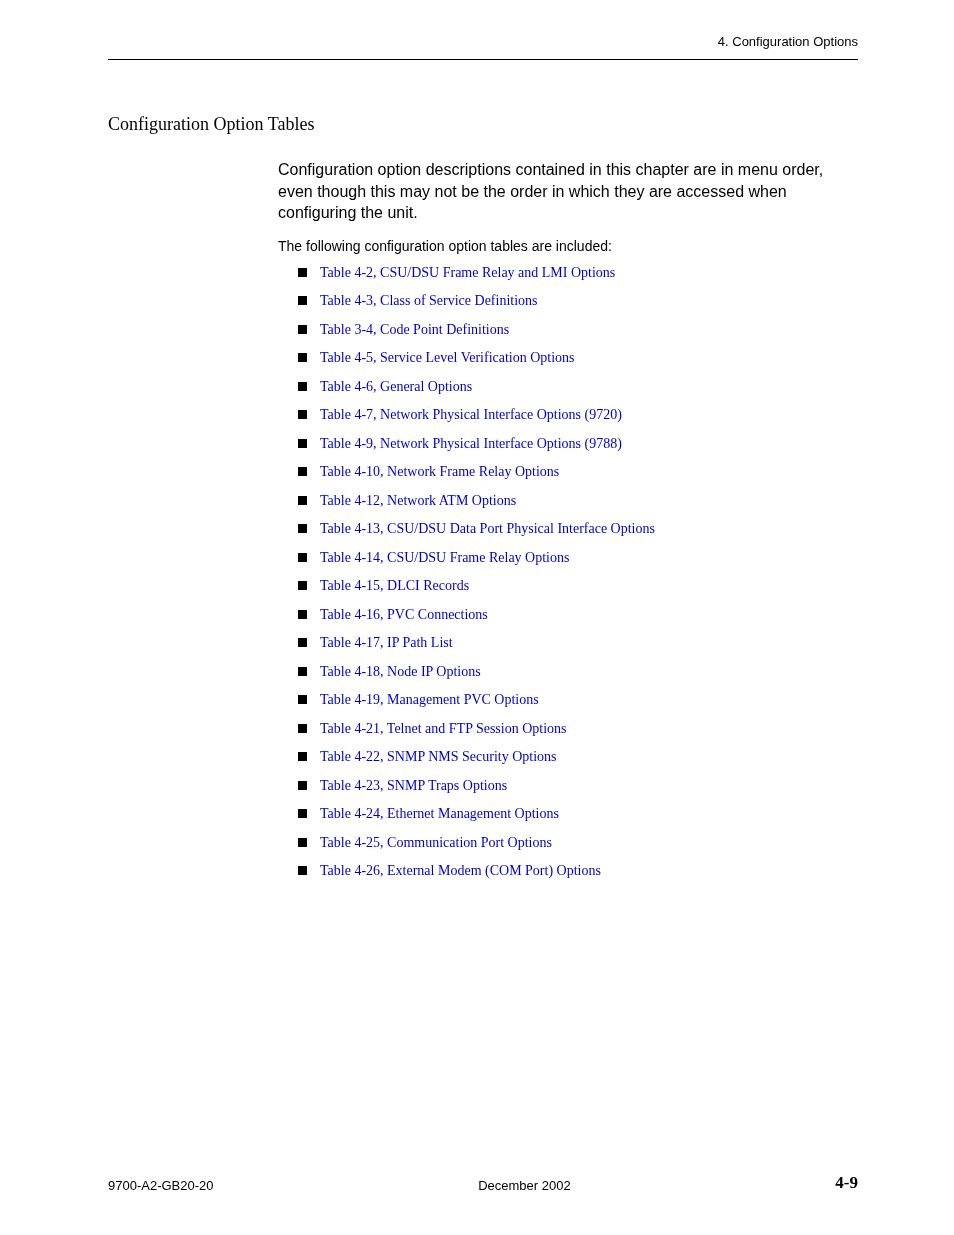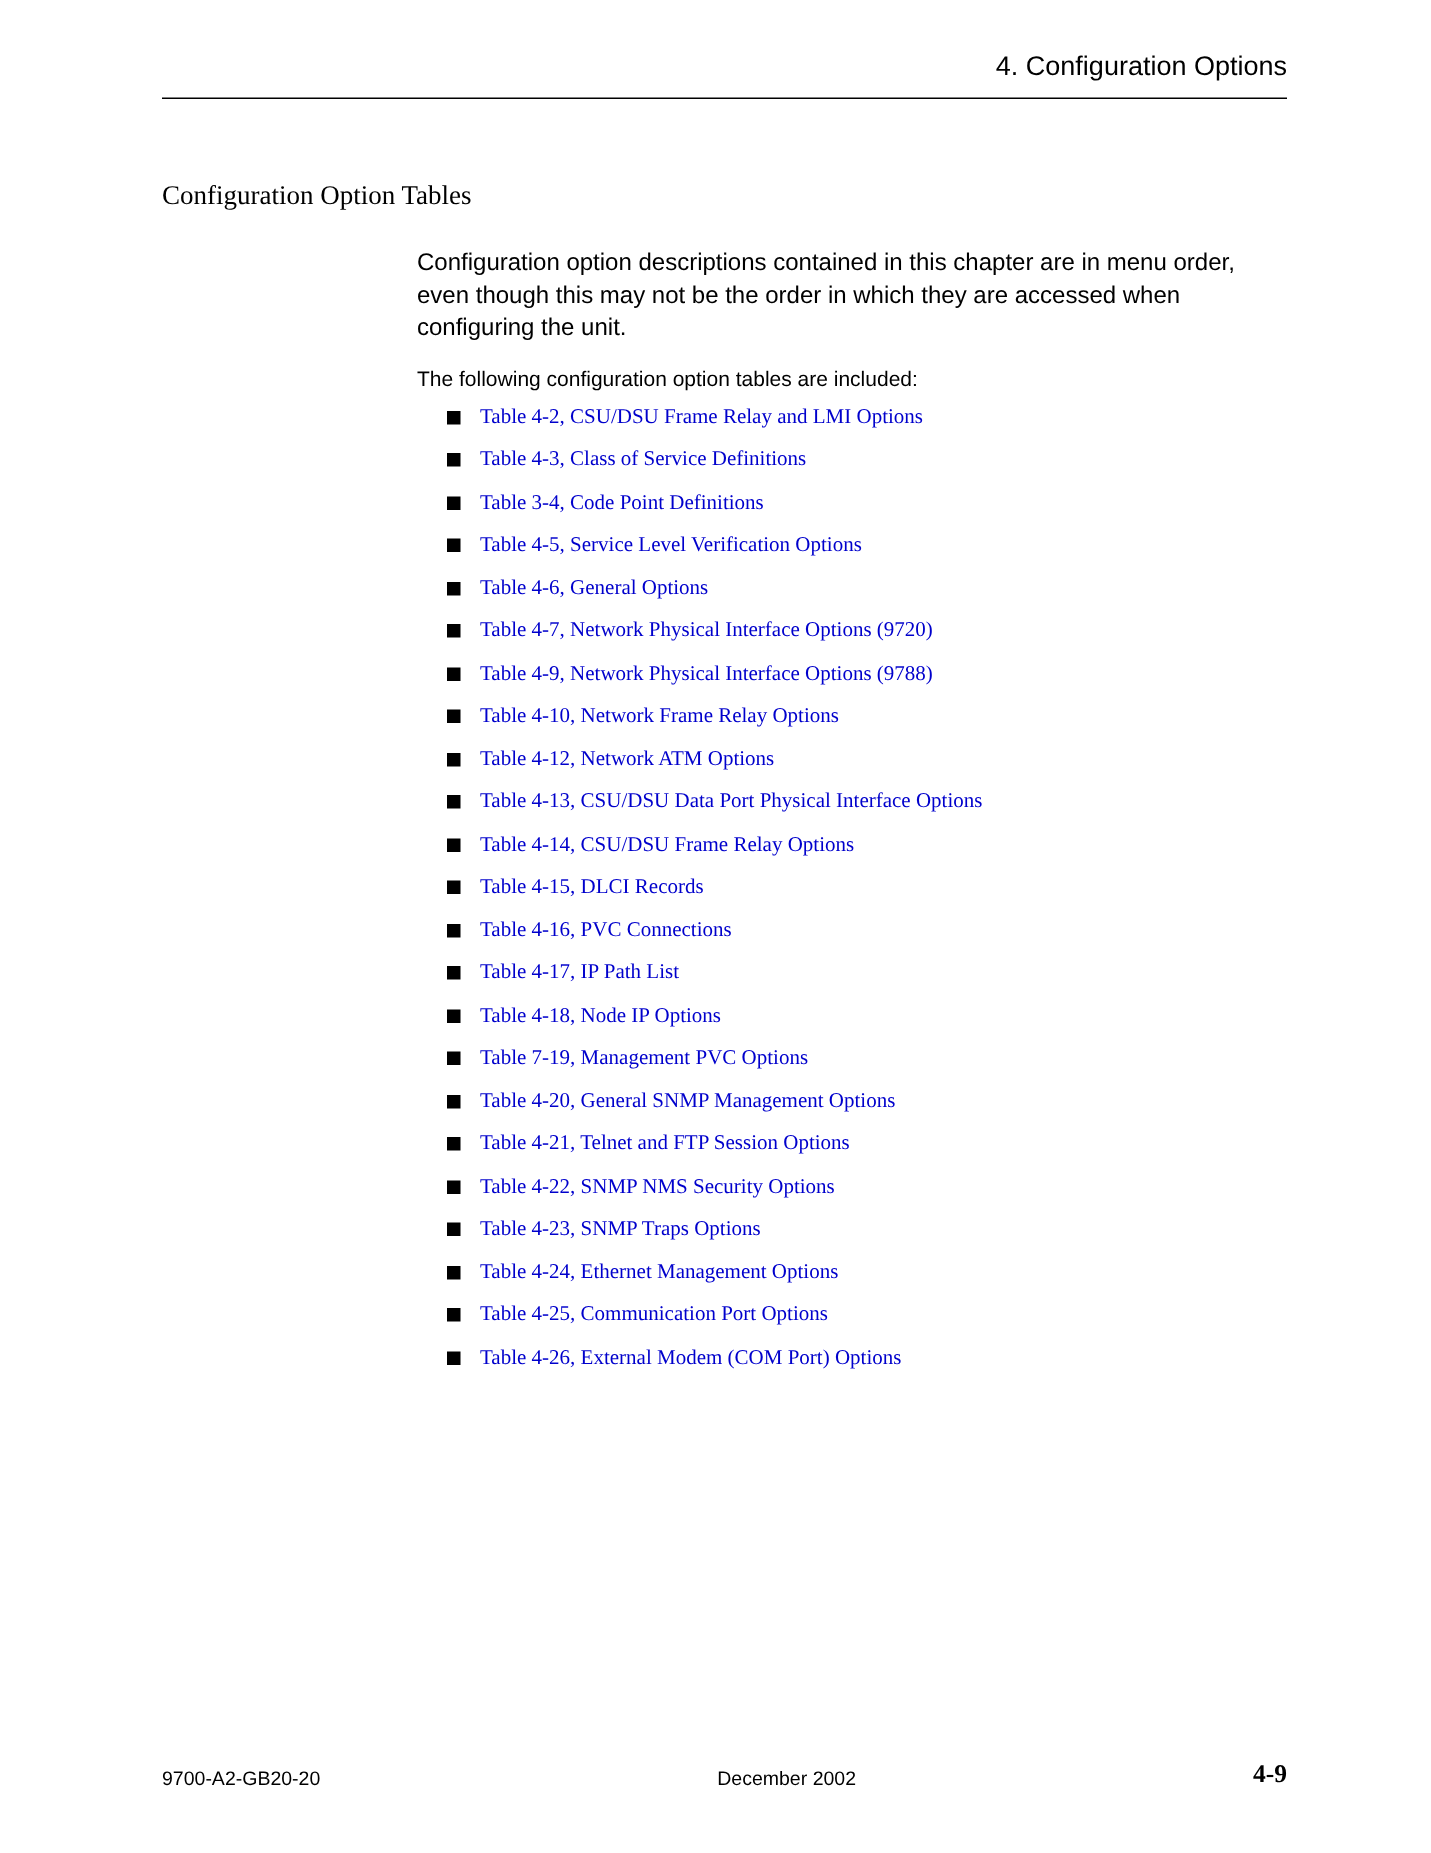--- a/index.html
+++ b/index.html
@@ -9,21 +9,21 @@
       width: 954px;
       height: 1235px;
       position: relative;
       color: #000;
     }
     .page {
       padding: 56px 96px 0 108px;
     }
     .running-head {
       text-align: right;
-      font-size: 18px;
+      font-size: 13px;
       margin-top: -22px;
       padding-bottom: 6px;
     }
     .running-head-wrapper {
       margin-bottom: 54px;
     }
     .running-head-wrapper .rule {
       border-bottom: 1px solid #000;
       margin-top: 4px;
     }
@@ -110,22 +110,21 @@
       <li><span class="bullet"></span><a href="#">Table 4-7, Network Physical Interface Options (9720)</a></li>
       <li><span class="bullet"></span><a href="#">Table 4-9, Network Physical Interface Options (9788)</a></li>
       <li><span class="bullet"></span><a href="#">Table 4-10, Network Frame Relay Options</a></li>
       <li><span class="bullet"></span><a href="#">Table 4-12, Network ATM Options</a></li>
       <li><span class="bullet"></span><a href="#">Table 4-13, CSU/DSU Data Port Physical Interface Options</a></li>
       <li><span class="bullet"></span><a href="#">Table 4-14, CSU/DSU Frame Relay Options</a></li>
       <li><span class="bullet"></span><a href="#">Table 4-15, DLCI Records</a></li>
       <li><span class="bullet"></span><a href="#">Table 4-16, PVC Connections</a></li>
       <li><span class="bullet"></span><a href="#">Table 4-17, IP Path List</a></li>
       <li><span class="bullet"></span><a href="#">Table 4-18, Node IP Options</a></li>
-      <li><span class="bullet"></span><a href="#">Table 7-19, Management PVC Options</a></li>
-      <li><span class="bullet"></span><a href="#">Table 4-20, General SNMP Management Options</a></li>
+      <li><span class="bullet"></span><a href="#">Table 4-19, Management PVC Options</a></li>
       <li><span class="bullet"></span><a href="#">Table 4-21, Telnet and FTP Session Options</a></li>
       <li><span class="bullet"></span><a href="#">Table 4-22, SNMP NMS Security Options</a></li>
       <li><span class="bullet"></span><a href="#">Table 4-23, SNMP Traps Options</a></li>
       <li><span class="bullet"></span><a href="#">Table 4-24, Ethernet Management Options</a></li>
       <li><span class="bullet"></span><a href="#">Table 4-25, Communication Port Options</a></li>
       <li><span class="bullet"></span><a href="#">Table 4-26, External Modem (COM Port) Options</a></li>
     </ul>
   </div>
 </div>
 

